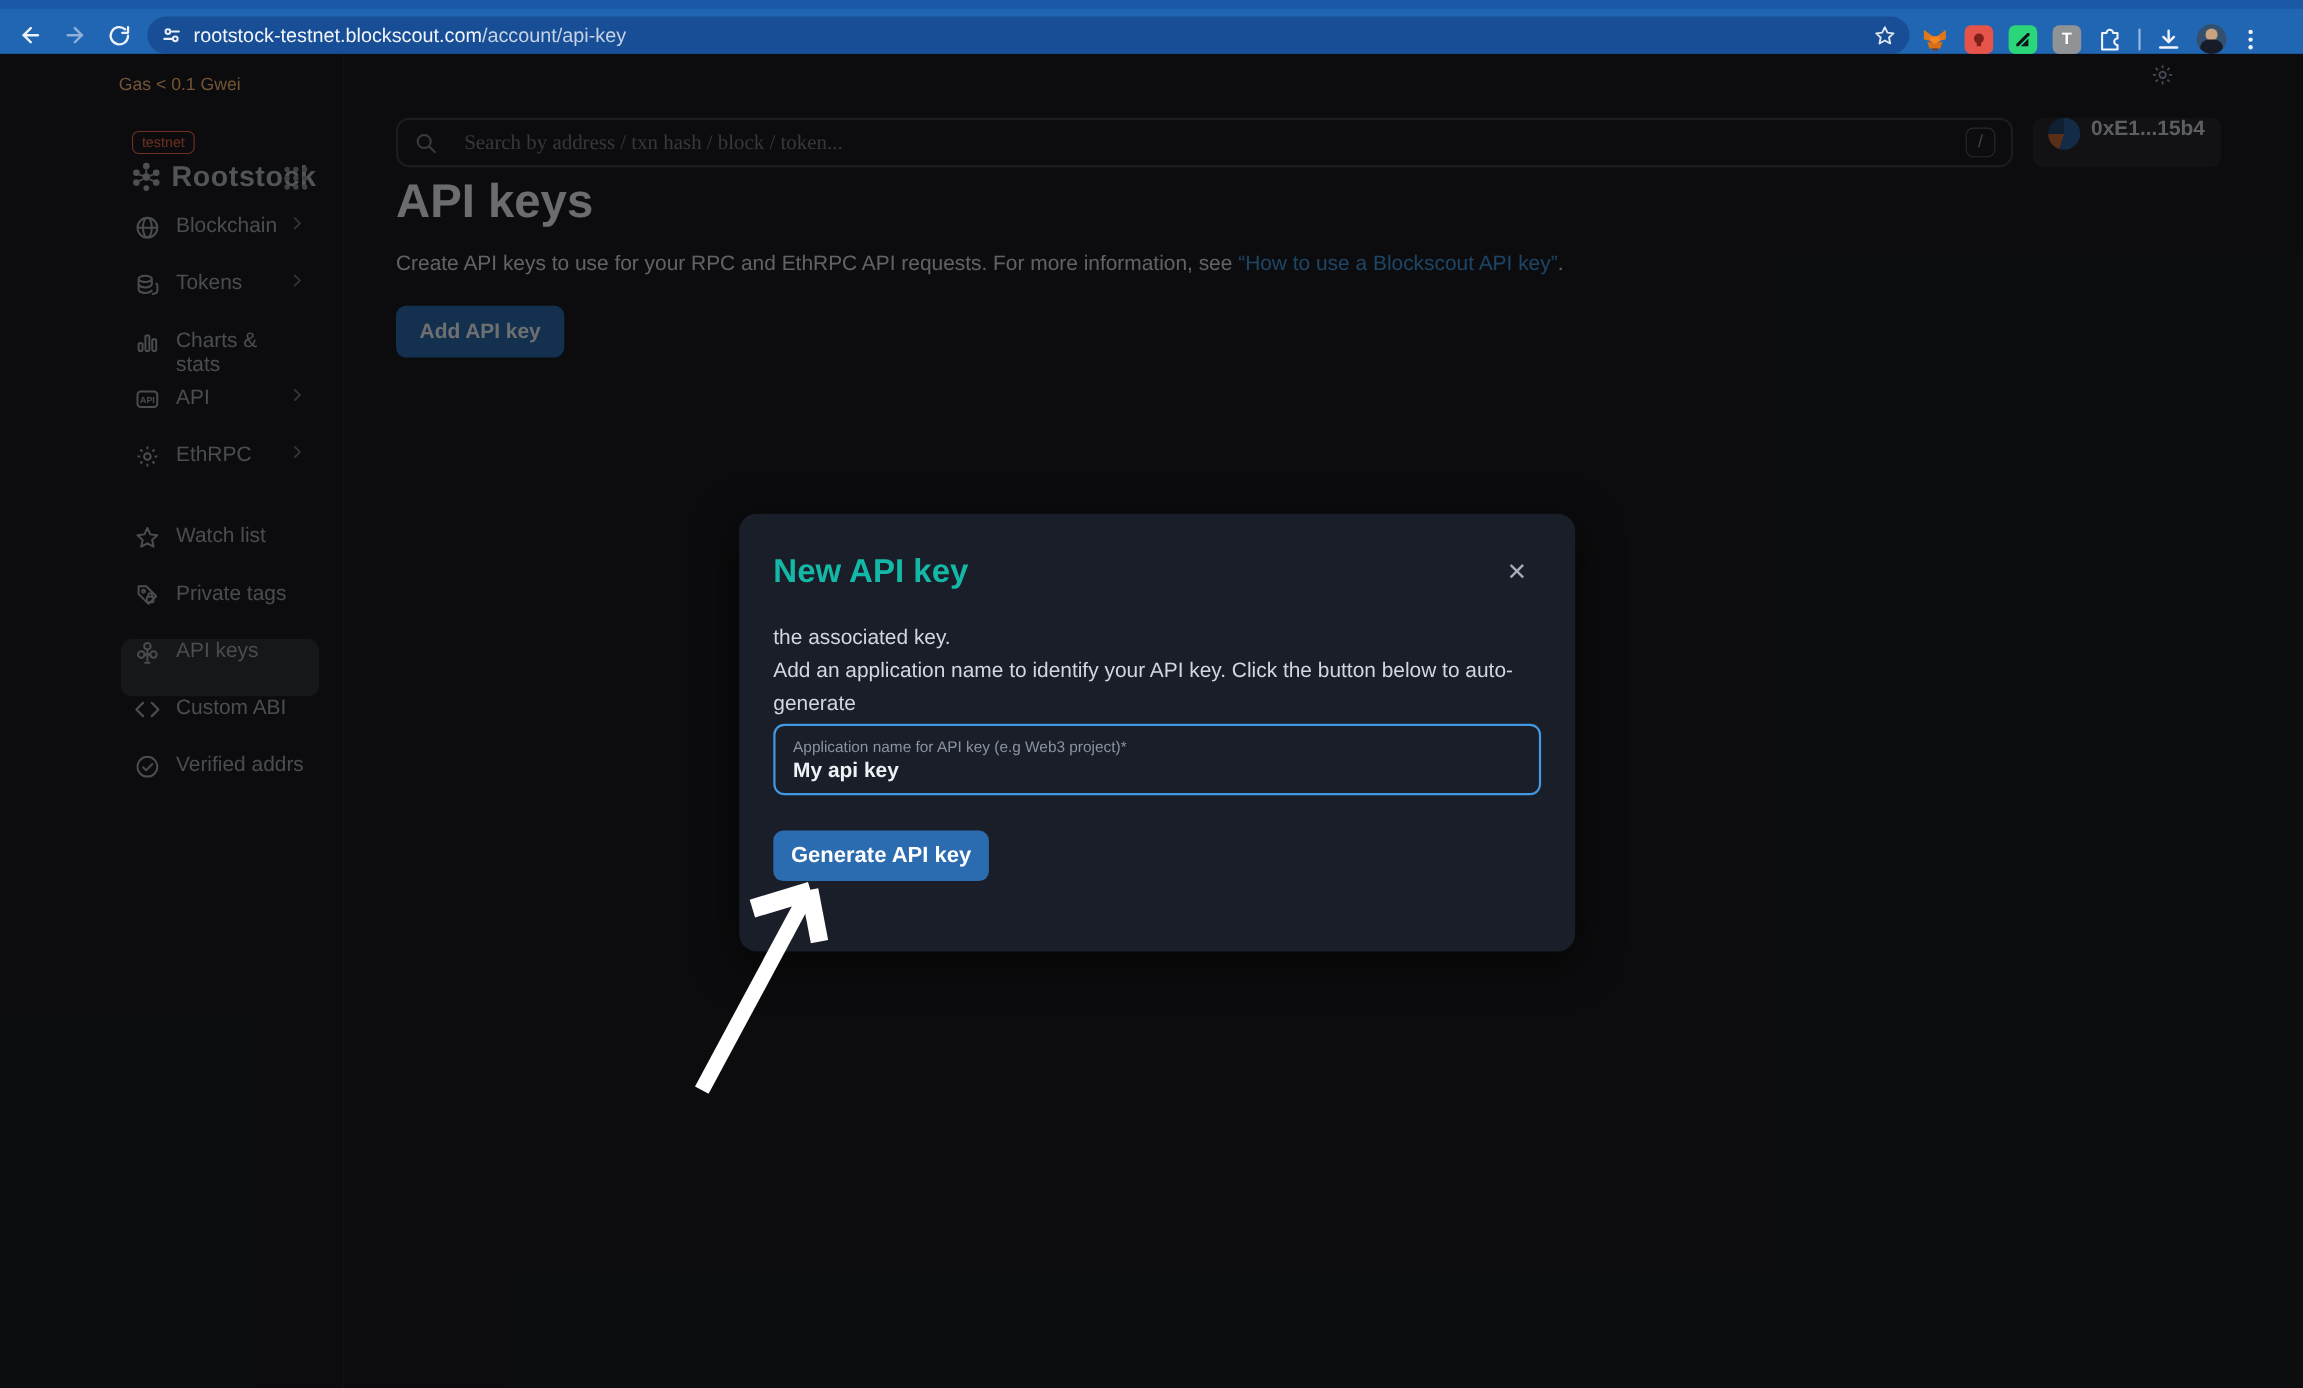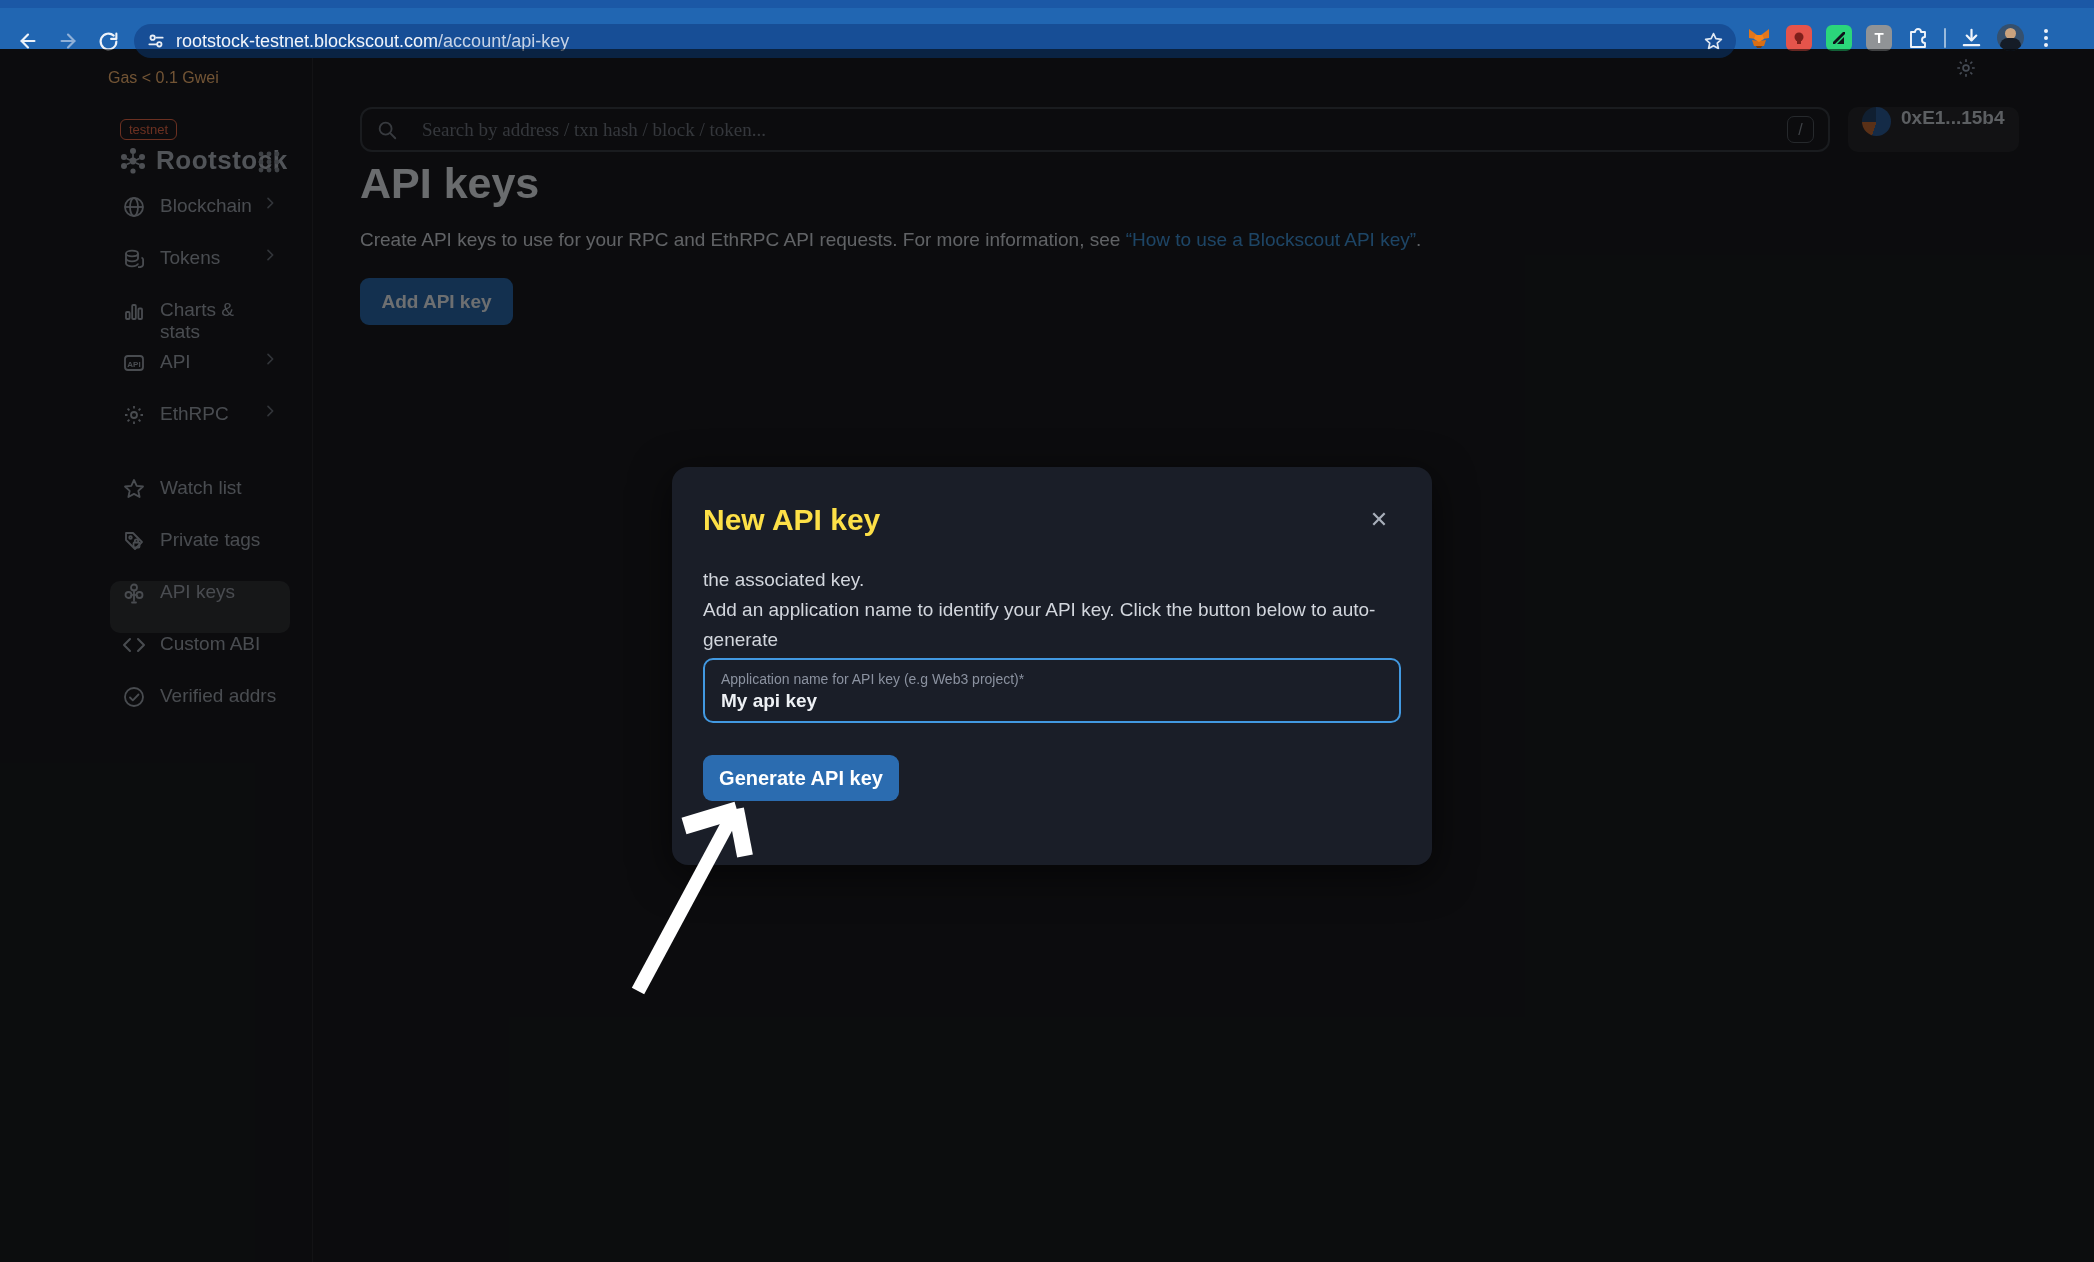--- a/index.html
+++ b/index.html
@@ -2,21 +2,21 @@
 <html><head>
 <meta charset="utf-8">
 <style>
   * { margin:0; padding:0; box-sizing:border-box; }
   html,body { width:2094px; height:1262px; overflow:hidden; background:#000; }
   body { font-family:"Liberation Sans", sans-serif; position:relative; }
 
   
   .chrome { position:absolute; left:0; top:0; width:2094px; height:49px; background:#2166b2; z-index:5;}
   .chrome-topstrip { position:absolute; left:0; top:0; width:2094px; height:8px; background:#1b58a6; }
-  .chrome-row { position:absolute; left:0; top:24px; width:2066px; height:41px; display:flex; align-items:flex-start; }
+  .chrome-row { position:absolute; left:0; top:8px; width:2066px; height:41px; display:flex; align-items:flex-end; }
   .nav-ico { width:40px; height:34px; display:flex; align-items:center; justify-content:center; color:#eef3fa; flex:0 0 auto; cursor:pointer;}
   .nav-ico.dim { color:#8fb0d8; }
   .omnibox { height:34px; flex:1 1 auto; margin:0 10px 0 6px; background:#174e96; border-radius:17px; display:flex; align-items:center; padding:0 12px; color:#e9eef6; }
   .omni-url { font-size:18px; margin-left:10px; white-space:nowrap; overflow:hidden; flex:1 1 auto;}
   .omni-url .host { color:#f2f5fa; }
   .omni-url .path { color:#c6d3e6; }
   .ext-row { display:flex; align-items:center; gap:14px; padding-right:12px; flex:0 0 auto;}
   .ext-ico { width:26px; height:26px; border-radius:6px; display:flex; align-items:center; justify-content:center; cursor:pointer; }
   .ext-red { background:#e5544b; } .ext-green { background:#2bd67b; } .ext-gray { background:#909396; color:#fff; font-weight:bold; font-size:15px;}
   .vsep { width:2px; height:20px; background:rgba(255,255,255,.55); border-radius:1px;}
@@ -55,21 +55,21 @@
   .account-addr { font-size:19px; font-weight:bold; color:#cdd2d9; }
 
   .page-title { position:absolute; left:360px; top:110px; font-size:43px; font-weight:bold; color:#eceff3; }
   .page-desc { position:absolute; left:360px; top:180px; font-size:19px; color:#d6dae0; }
   .page-desc a { color:#4299e1; text-decoration:none; cursor:pointer;}
   .add-btn { position:absolute; left:360px; top:229px; width:153px; height:47px; background:#2b6cb0; color:#f2f6fa; font-weight:bold; font-size:19px; border:none; border-radius:9px; cursor:pointer; font-family:inherit;}
 
   
   .overlay { position:absolute; left:0; top:49px; width:2094px; height:1213px; background:rgba(0,0,0,.55); z-index:10; }
   .modal { position:absolute; left:672px; top:467px; width:760px; height:398px; background:#1a1e28; border-radius:16px; z-index:20; box-shadow:0 10px 40px rgba(0,0,0,.6); }
-  .modal-title { position:absolute; left:31px; top:36px; font-size:30px; font-weight:bold; color:#fde047; }
+  .modal-title { position:absolute; left:31px; top:36px; font-size:30px; font-weight:bold; color:#14b8a6; }
   .modal-close { position:absolute; left:692px; top:38px; width:30px; height:30px; color:#a8afba; font-size:22px; display:flex; align-items:center; justify-content:center; cursor:pointer; }
   .modal-body { position:absolute; left:31px; top:98px; width:710px; font-size:19px; line-height:30px; color:#d2d6dd; }
   .modal-body span { display:block; }
   .field { position:absolute; left:31px; top:191px; width:698px; height:65px; border:2px solid #4299e1; border-radius:10px; }
   .field-label { position:absolute; left:16px; top:11px; font-size:14px; color:#8b92a0; }
   .field input { position:absolute; left:16px; top:30px; width:650px; background:transparent; border:none; outline:none; color:#eef1f5; font-size:19px; font-weight:bold; font-family:inherit;}
   .gen-btn { position:absolute; left:31px; top:288px; width:196px; height:46px; background:#2b6cb0; color:#ffffff; font-weight:bold; font-size:20px; border:none; border-radius:9px; cursor:pointer; font-family:inherit;}
 
   .anno { position:absolute; left:0; top:0; width:2094px; height:1262px; z-index:40; pointer-events:none; }
   svg { display:block; }

